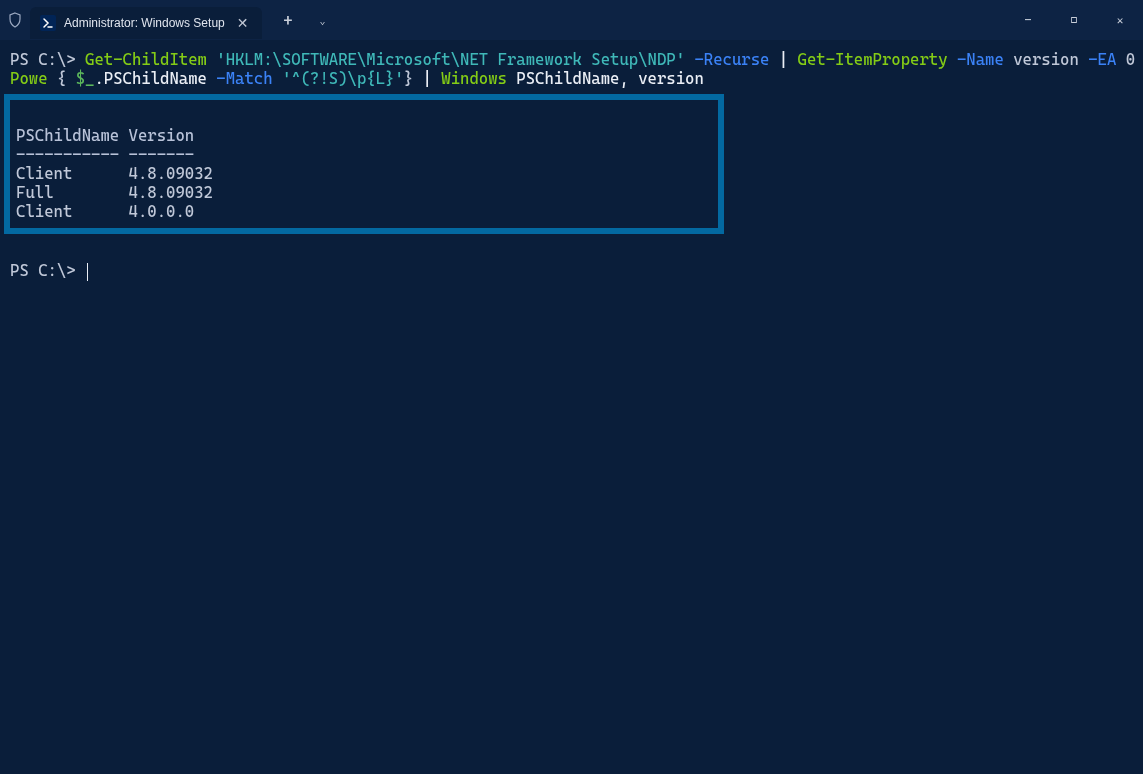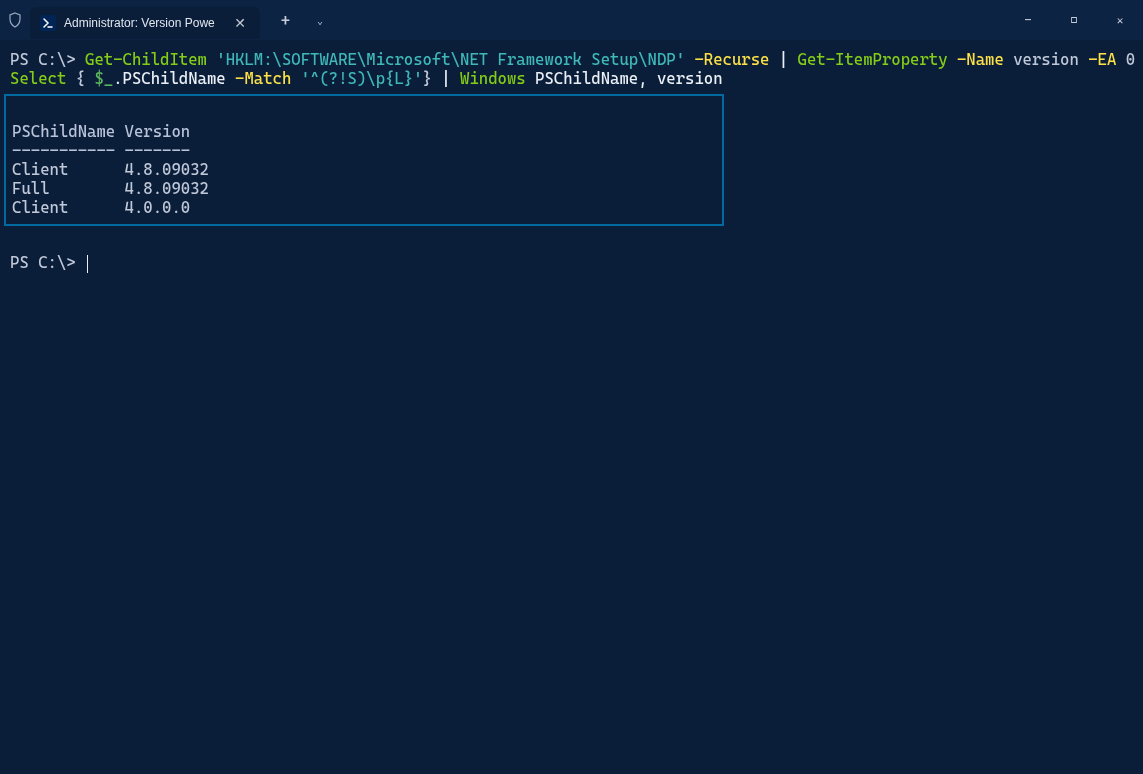--- a/index.html
+++ b/index.html
@@ -111,25 +111,25 @@
       padding: 10px;
       font-size: 16px;
       line-height: 1.2;
       color: #c0c8d8;
       white-space: pre;
       font-family: 'Cascadia Mono', 'Consolas', monospace;
     }
     .ps-prompt { color: #c0c8d8; }
     .cmd-yellow { color: #84cc16; }
     .cmd-teal { color: #3fb8b8; }
-    .cmd-gray { color: #fde047; }
+    .cmd-gray { color: #3b82f6; }
     .cmd-green { color: #5cb85c; }
     .cmd-white { color: #eaeef5; }
     .highlight-box {
-      border: 2px solid #0369a1;
+      border: 6px solid #0369a1;
       margin: 6px 0 8px -6px;
       padding: 6px 6px 6px 6px;
       width: 720px;
     }
     .tbl-header { color: #b8c2d8; }
     .tbl-underline { color: #b8c2d8; }
     .cursor {
       display: inline-block;
       width: 1px;
       height: 18px;
@@ -147,35 +147,35 @@
       <svg width="16" height="16" viewBox="0 0 16 16">
           <path d="M8 1 L13 3 V7 C13 10.5 10.8 13.5 8 15 C5.2 13.5 3 10.5 3 7 V3 Z" fill="none" stroke="#9ba8c0" stroke-width="1.2"></path>
         </svg>
     </div>
     <div class="tab">
       <span class="ps-icon">
         <svg width="12" height="12" viewBox="0 0 12 12">
             <path d="M2 2 L6 6 L2 10 M6 10 L10 10" stroke="#fff" stroke-width="1.5" fill="none" stroke-linecap="round"></path>
           </svg>
       </span>
-      <span class="tab-title">Administrator: Version Powe</span>
+      <span class="tab-title">Administrator: Windows Setup</span>
       <span class="tab-close">✕</span>
     </div>
     <div class="new-tab">+</div>
     <div class="dropdown-btn">⌄</div>
   </div>
   <div class="window-controls">
     <div class="win-btn">—</div>
     <div class="win-btn">□</div>
     <div class="win-btn">✕</div>
   </div>
 </div>
 
 <div class="terminal"><span class="ps-prompt"><span>PS C:\&gt; </span><span class="cmd-yellow">Get-ChildItem </span><span class="cmd-teal">'HKLM:\SOFTWARE\Microsoft\NET Framework Setup\NDP' </span><span class="cmd-gray">-Recurse </span><span class="cmd-white">| </span><span class="cmd-yellow">Get-ItemProperty </span><span class="cmd-gray">-Name </span><span>version </span><span class="cmd-gray">-EA </span><span>0 </span></span>
-<span class="ps-prompt"><span class="cmd-yellow">Select </span><span>{ </span><span class="cmd-green">$_</span><span class="cmd-white">.PSChildName </span><span class="cmd-gray">-Match </span><span class="cmd-teal">'^(?!S)\p{L}'</span><span>} </span><span class="cmd-white">| </span><span class="cmd-yellow">Windows </span><span class="cmd-white">PSChildName, version</span></span>
+<span class="ps-prompt"><span class="cmd-yellow">Powe </span><span>{ </span><span class="cmd-green">$_</span><span class="cmd-white">.PSChildName </span><span class="cmd-gray">-Match </span><span class="cmd-teal">'^(?!S)\p{L}'</span><span>} </span><span class="cmd-white">| </span><span class="cmd-yellow">Windows </span><span class="cmd-white">PSChildName, version</span></span>
 <div class="highlight-box">
 <span class="tbl-header"><span>PSChildName</span> <span>Version</span></span>
 <span class="tbl-underline"><span>-----------</span> <span>-------</span></span>
 <span><span>Client</span>      <span>4.8.09032</span></span>
 <span><span>Full</span>        <span>4.8.09032</span></span>
 <span><span>Client</span>      <span>4.0.0.0</span></span>
 </div>
 <span class="ps-prompt"><span>PS C:\&gt; </span><span class="cursor"></span></span></div>
 
 </body></html>

